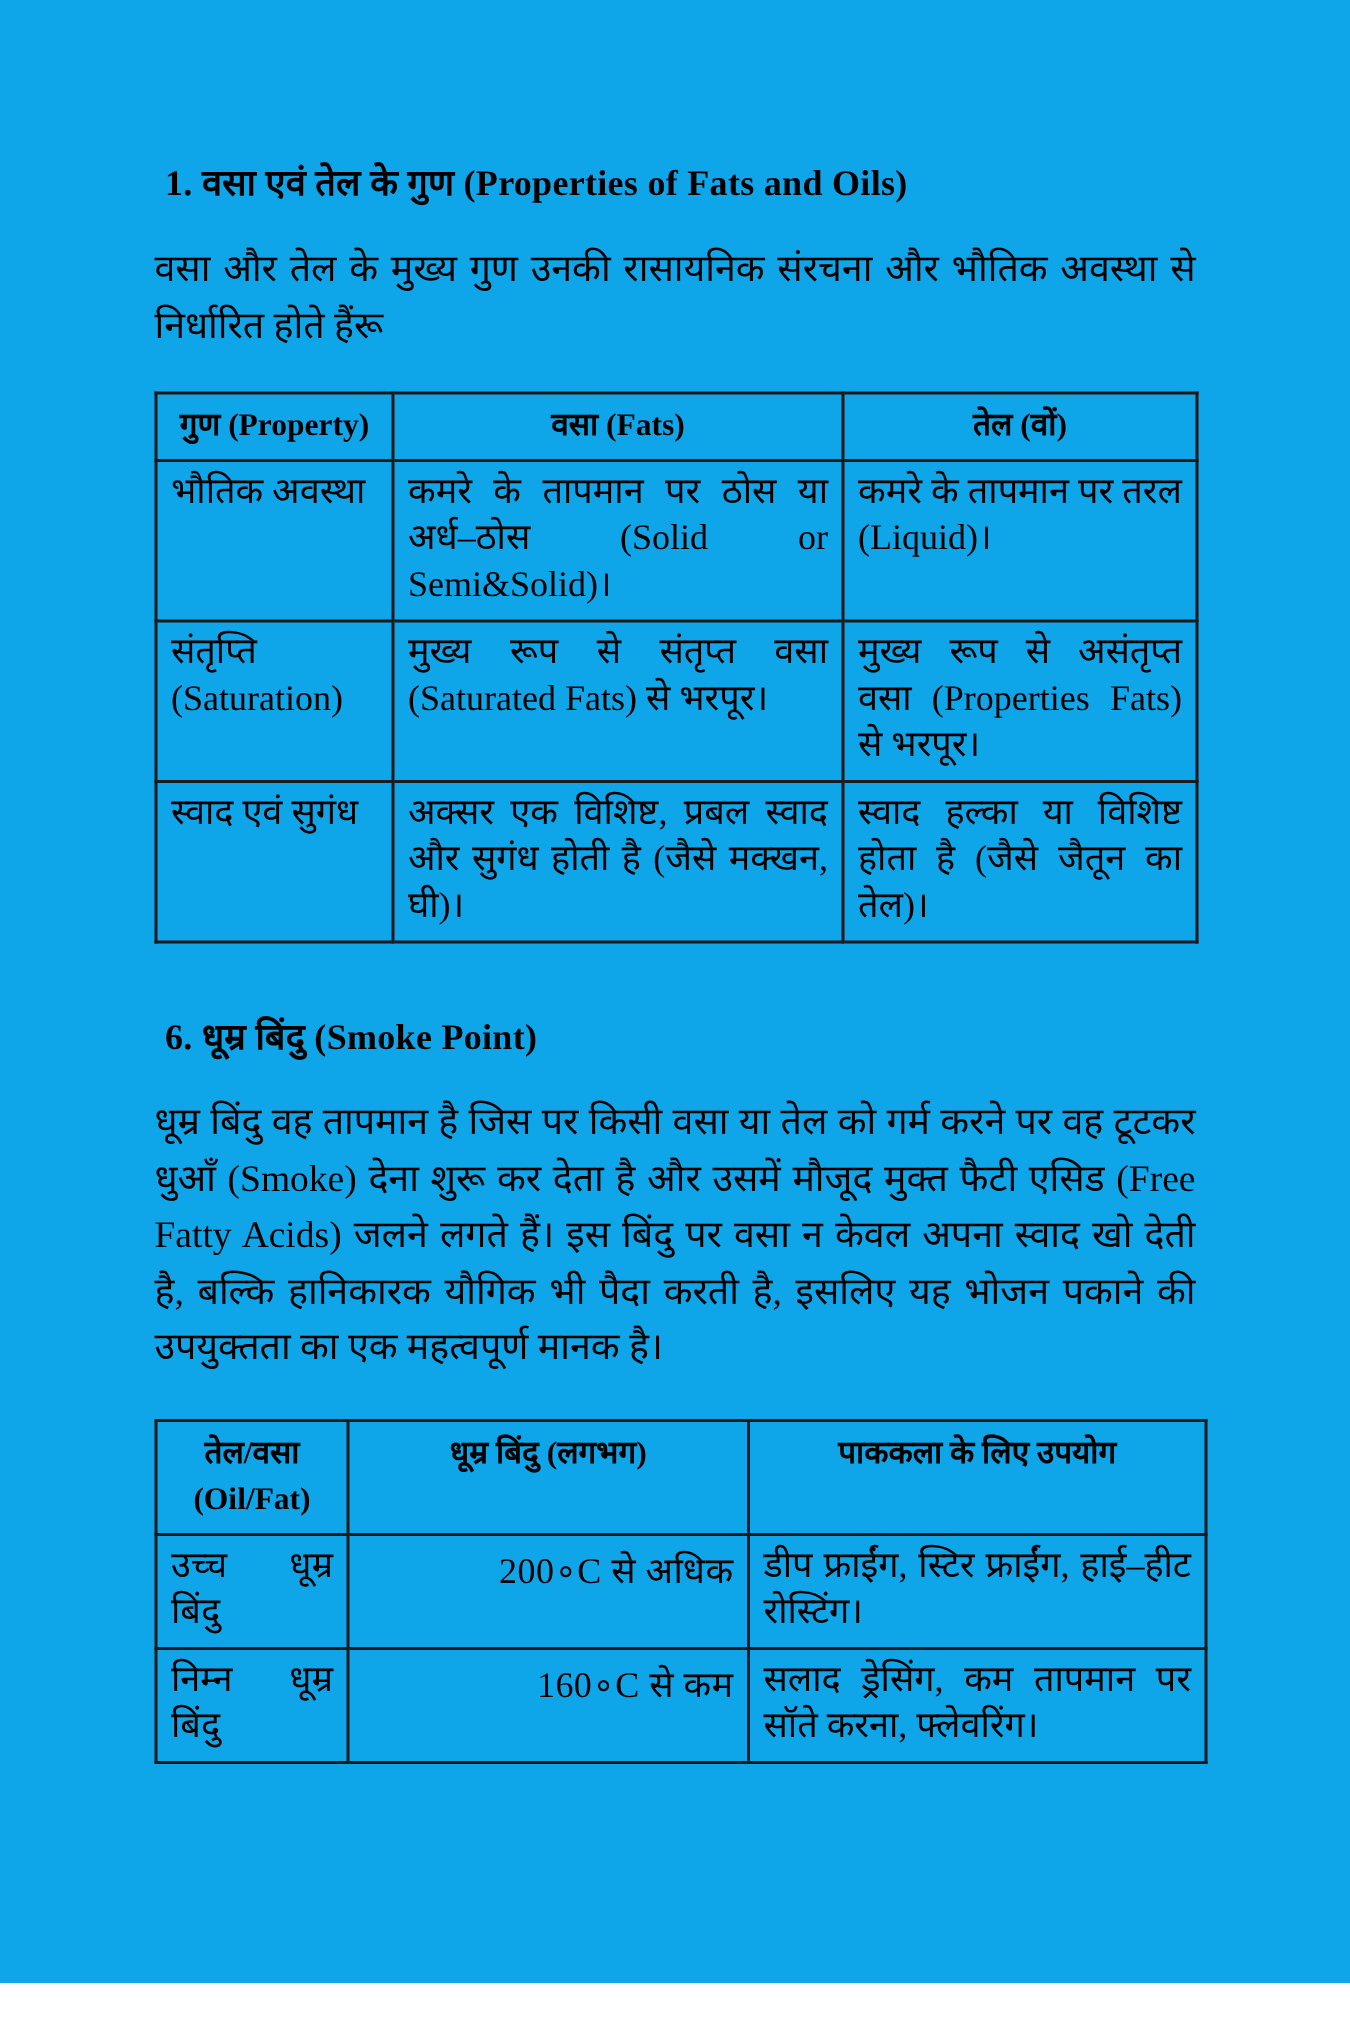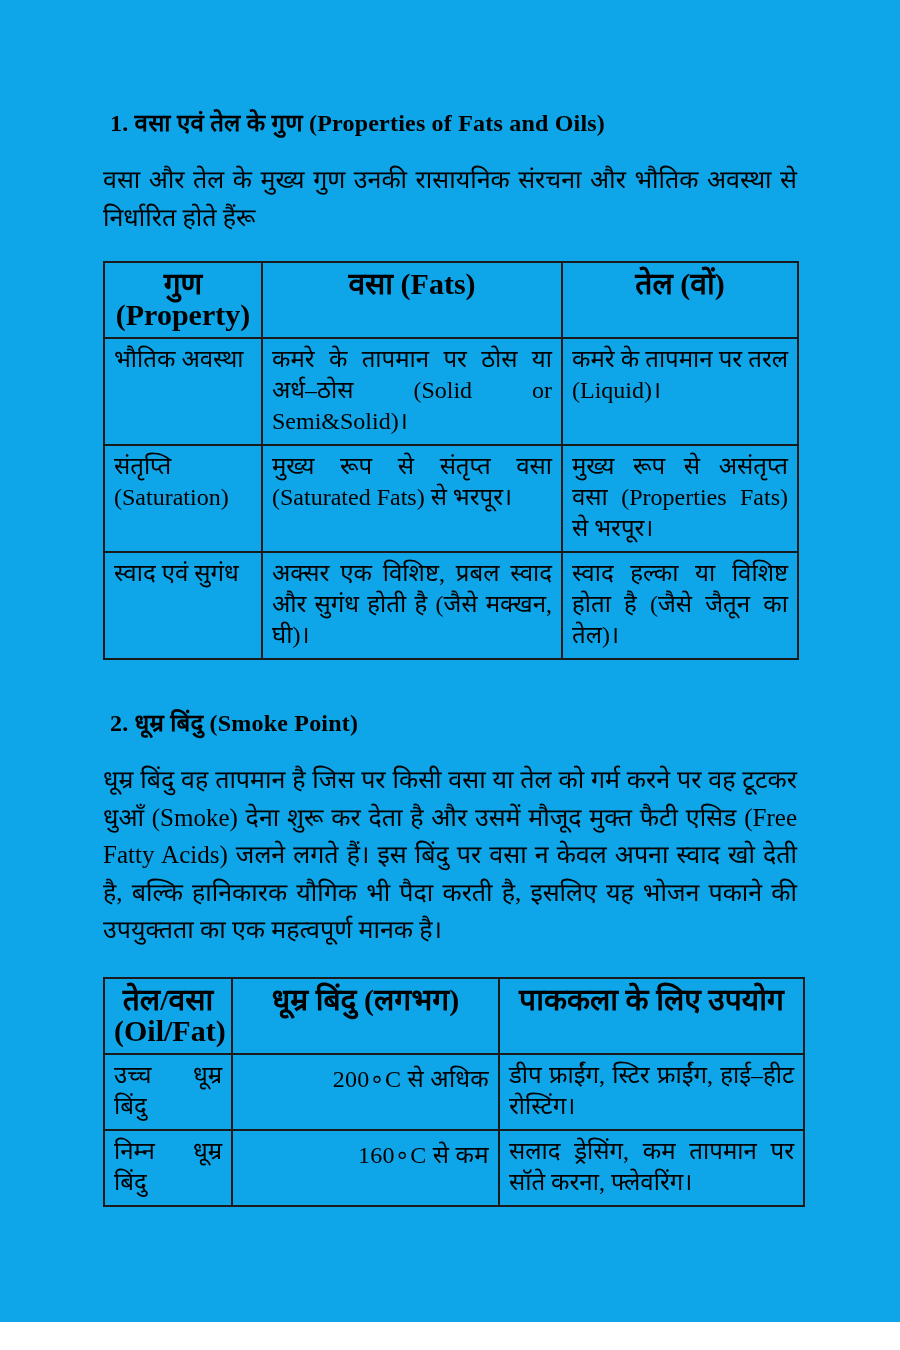--- a/index.html
+++ b/index.html
@@ -38,21 +38,21 @@
   th, td {
     border: 2px solid #1a1a1a;
     vertical-align: top;
     font-size: 24px;
     line-height: 31px;
     padding: 5px 9px 7px 9px;
   }
   th {
     font-weight: bold;
     text-align: center;
-    font-size: 30px;
+    font-size: 21px;
   }
   td.jcell { text-align: justify; }
   td.lcell { text-align: right; }
   td.temp  { padding-top: 9px; letter-spacing: 0.3px; }
   .sec2-heading { margin-top: 48px; }
 </style>
 </head>
 <body>
 
 <div class="page">
@@ -85,21 +85,21 @@
         <td class="jcell">मुख्य रूप से असंतृप्त वसा (Properties Fats) से भरपूर।</td>
       </tr>
       <tr>
         <td class="jcell">स्वाद एवं सुगंध</td>
         <td class="jcell">अक्सर एक विशिष्ट, प्रबल स्वाद और सुगंध होती है (जैसे मक्खन, घी)।</td>
         <td class="jcell">स्वाद हल्का या विशिष्ट होता है (जैसे जैतून का तेल)।</td>
       </tr>
     </tbody>
   </table>
 
-  <div class="heading sec2-heading">2. धूम्र बिंदु (Smoke Point)</div>
+  <div class="heading sec2-heading">6. धूम्र बिंदु (Smoke Point)</div>
   <div class="para">धूम्र बिंदु वह तापमान है जिस पर किसी वसा या तेल को गर्म करने पर वह टूटकर धुआँ (Smoke) देना शुरू कर देता है और उसमें मौजूद मुक्त फैटी एसिड (Free Fatty Acids) जलने लगते हैं। इस बिंदु पर वसा न केवल अपना स्वाद खो देती है, बल्कि हानिकारक यौगिक भी पैदा करती है, इसलिए यह भोजन पकाने की उपयुक्तता का एक महत्वपूर्ण मानक है।</div>
 
   <table class="t2">
     <colgroup>
       <col style="width:128px">
       <col style="width:267px">
       <col style="width:305px">
     </colgroup>
     <thead>
       <tr>

